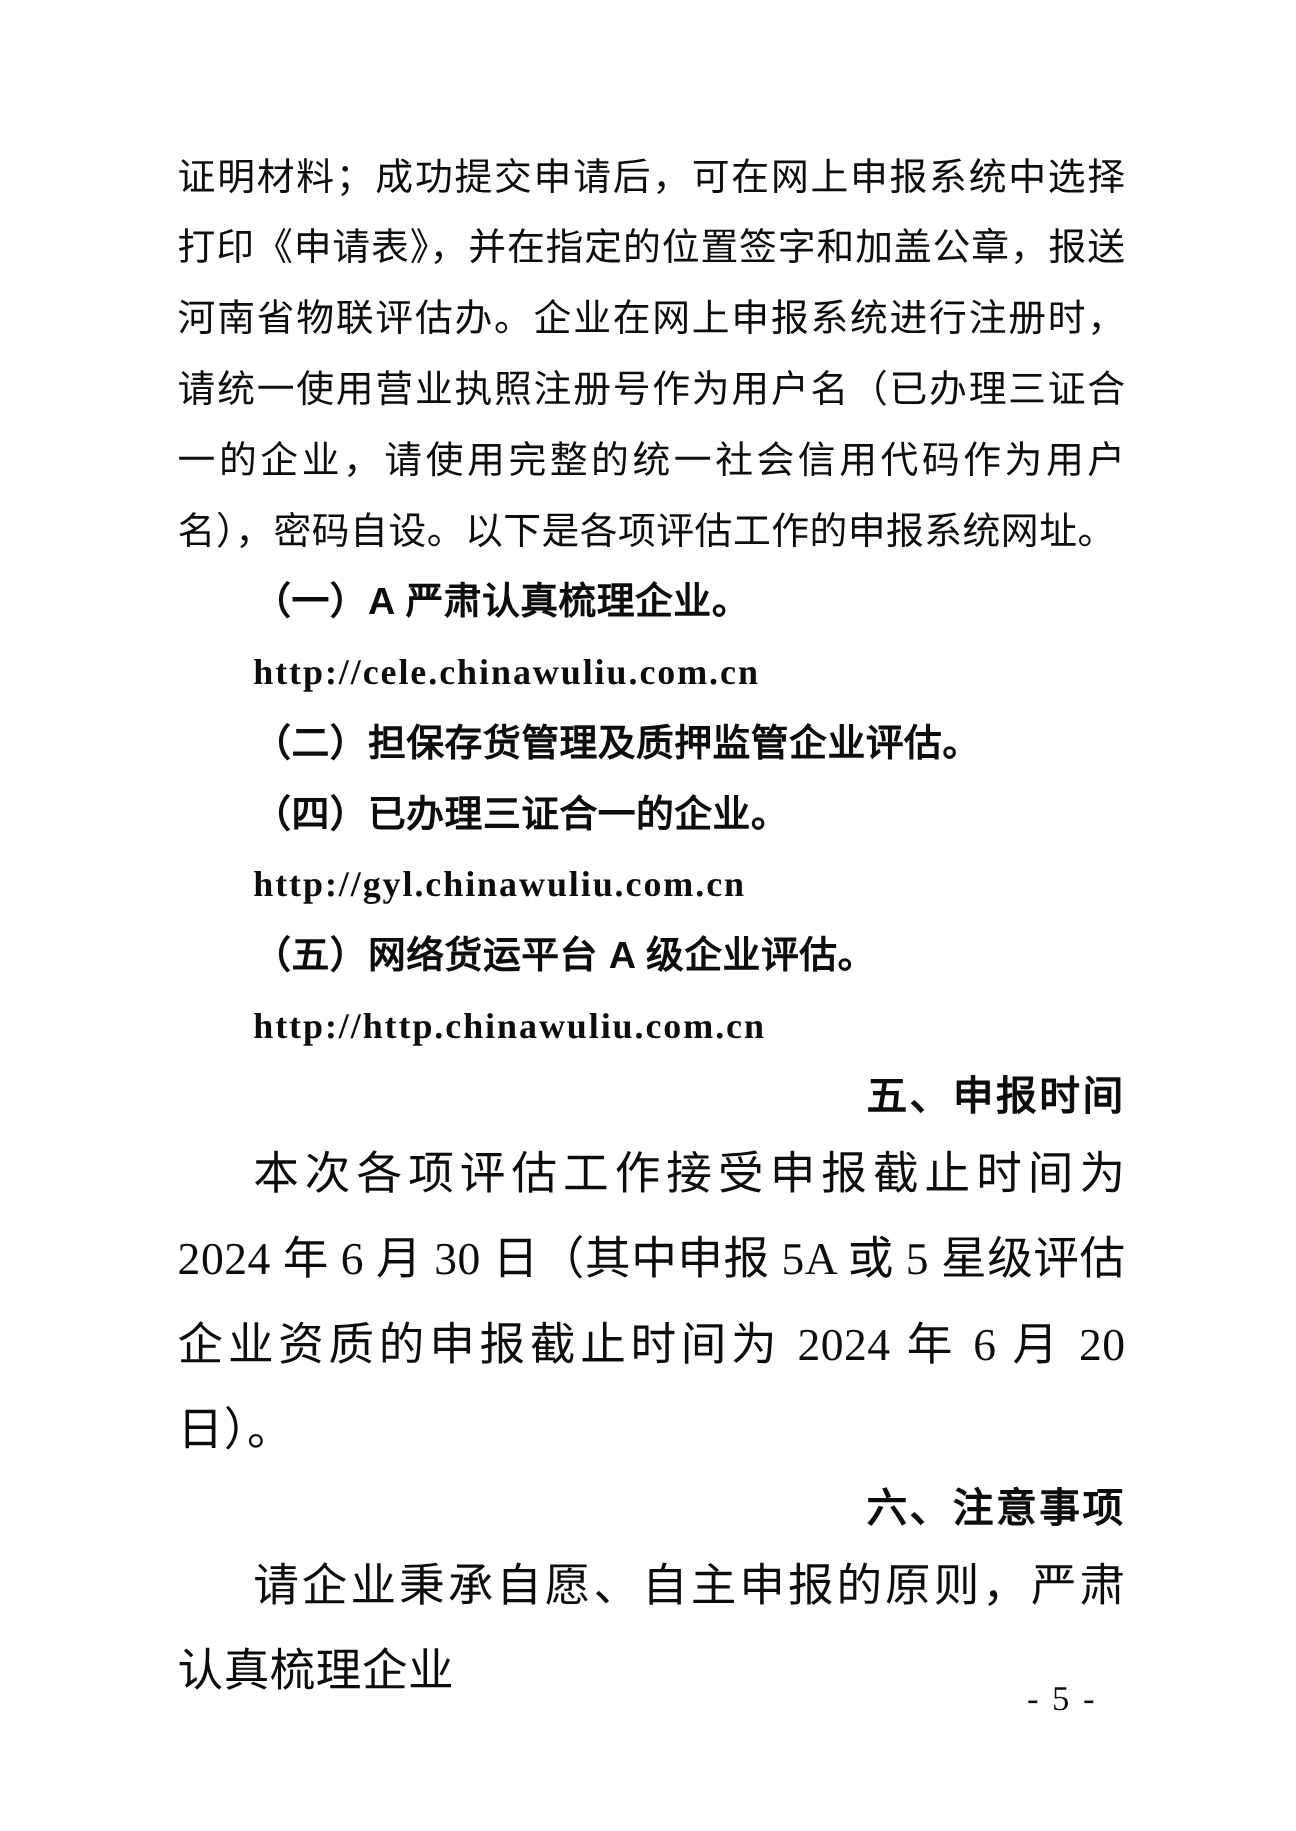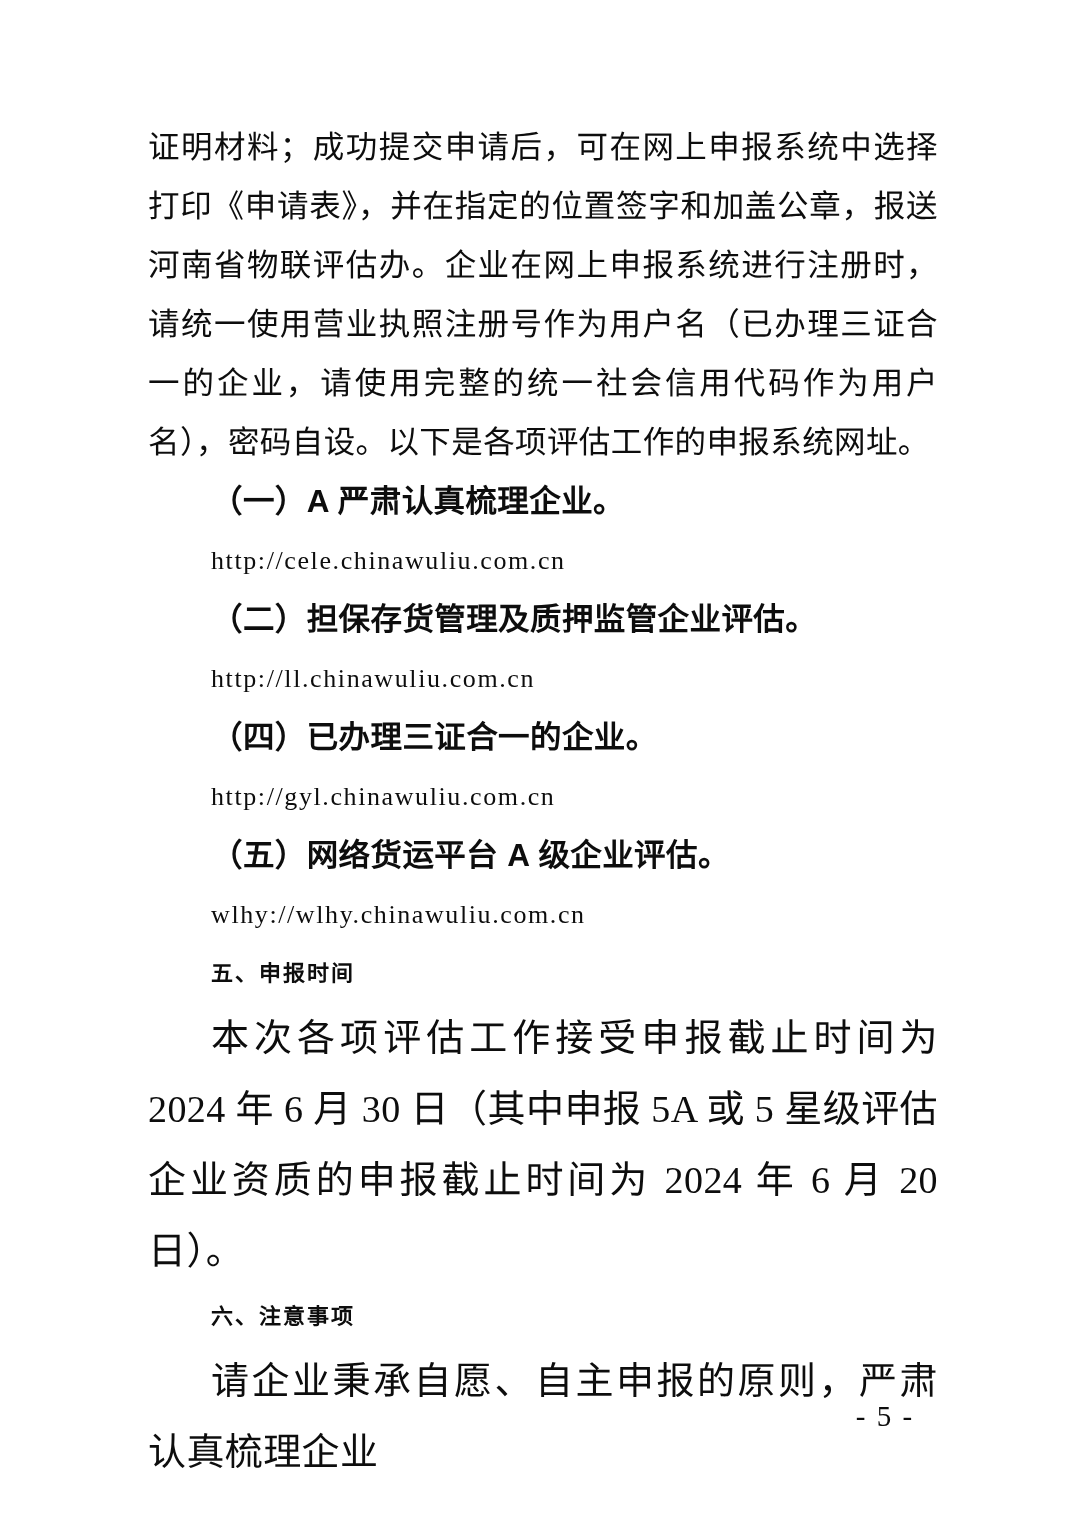--- a/index.html
+++ b/index.html
@@ -39,34 +39,36 @@
     font-weight: bold;
     font-size: 31.5px;
     line-height: 59px;
     letter-spacing: 0.4px;
     margin: 0;
     text-indent: 63px;
   }
   .sec-head {
     font-family: "Liberation Sans", "DejaVu Sans", sans-serif;
     font-weight: bold;
-    font-size: 22px;
+    font-size: 34px;
     line-height: 59px;
     letter-spacing: 2px;
     margin: 0;
     text-indent: 63px;
+    text-align: right;
   }
   
   .url {
     font-family: "Liberation Serif", "DejaVu Serif", serif;
-    font-size: 26px;
+    font-size: 30px;
     line-height: 59px;
     letter-spacing: 1.6px;
     margin: 0;
     text-indent: 63px;
+    font-weight: bold;
   }
   .mixed {
     font-family: Liberation Serif, serif;
     font-size: 38px;
     line-height: 71px;
     letter-spacing: 0.4px;
     text-align: justify;
     text-justify: inter-character;
     margin: 0;
   }
@@ -94,27 +96,26 @@
 <div class="page">
   <div class="content">
 
     <p class="para">证明材料；成功提交申请后，可在网上申报系统中选择打印《申请表》，并在指定的位置签字和加盖公章，报送河南省物联评估办。企业在网上申报系统进行注册时，请统一使用营业执照注册号作为用户名（已办理三证合一的企业，请使用完整的统一社会信用代码作为用户名），密码自设。以下是各项评估工作的申报系统网址。</p>
 
     <p class="sub-head">（一）A 严肃认真梳理企业。</p>
     <p class="url">http://cele.chinawuliu.com.cn</p>
 
     <p class="sub-head">（二）担保存货管理及质押监管企业评估。</p>
 
-    <p class="url">http://ll.chinawuliu.com.cn</p>
 
     <p class="sub-head">（四）已办理三证合一的企业。</p>
     <p class="url">http://gyl.chinawuliu.com.cn</p>
 
     <p class="sub-head">（五）网络货运平台 A 级企业评估。</p>
-    <p class="url">wlhy://wlhy.chinawuliu.com.cn</p>
+    <p class="url">http://http.chinawuliu.com.cn</p>
 
     <p class="sec-head">五、申报时间</p>
     <p class="mixed indent">本次各项评估工作接受申报截止时间为 2024 年 6 月 30 日（其中申报 5A 或 5 星级评估企业资质的申报截止时间为 2024 年 6 月 20 日）。</p>
 
     <p class="sec-head">六、注意事项</p>
     <p class="mixed indent">请企业秉承自愿、自主申报的原则，严肃认真梳理企业</p>
 
   </div>
 
   <div class="page-number">

